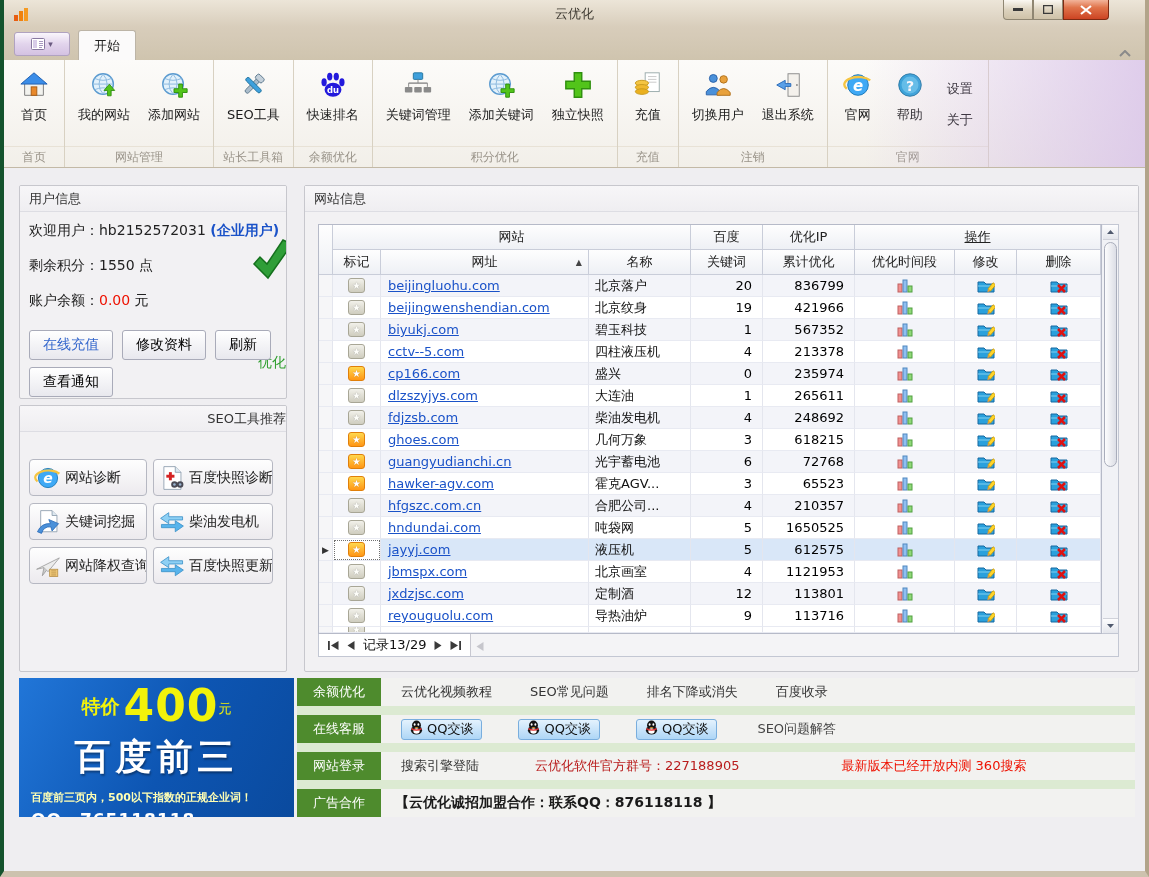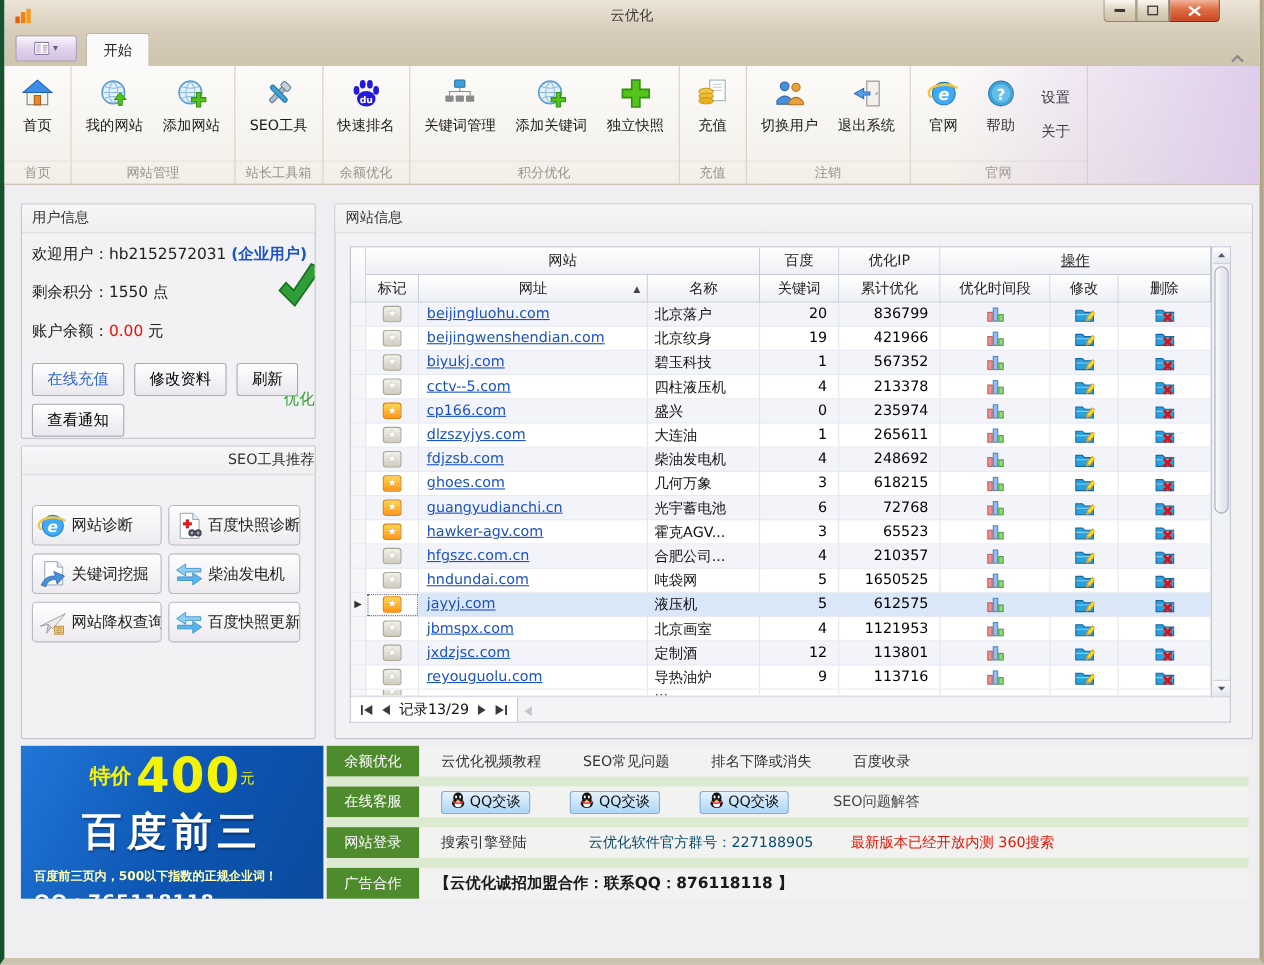--- a/index.html
+++ b/index.html
@@ -153,21 +153,21 @@
   .ann-row { height: 28px; background: #f2f2f0; display: flex; align-items: center; }
   .badge { flex: 0 0 84px; height: 28px; background: #4e8b2d; color: #fff; font-size: 13px;
     display: flex; align-items: center; justify-content: center; }
   .ann-content { display: flex; align-items: center; padding-left: 20px; font-size: 13px; color: #333; flex: 1; }
   .ann-link { margin-right: 38px; cursor: pointer; }
   .qqbtn { height: 21px; display: inline-flex; align-items: center; gap: 4px; padding: 0 8px;
     border: 1px solid #79aede; border-radius: 3px; background: linear-gradient(#e4f2fd, #aed6f6);
     font-size: 13px; color: #111; margin-right: 36px; cursor: pointer; }
   .qq-extra { color: #444; margin-left: 4px; }
   .login-item1 { margin-right: 56px; }
-  .login-item2 { margin-right: 34px; color: #0c4a6e; }
+  .login-item2 { margin-right: 102px; color: #b91c1c; }
   .red-text { color: #ee1100; }
   .coop-text { font-weight: bold; color: #1a1a1a; font-size: 14px; padding-left: 14px; }
 </style>
 </head>
 <body>
 
 <div class="window">
   <div class="win-inner">
 
     <div class="top-chrome"></div>

